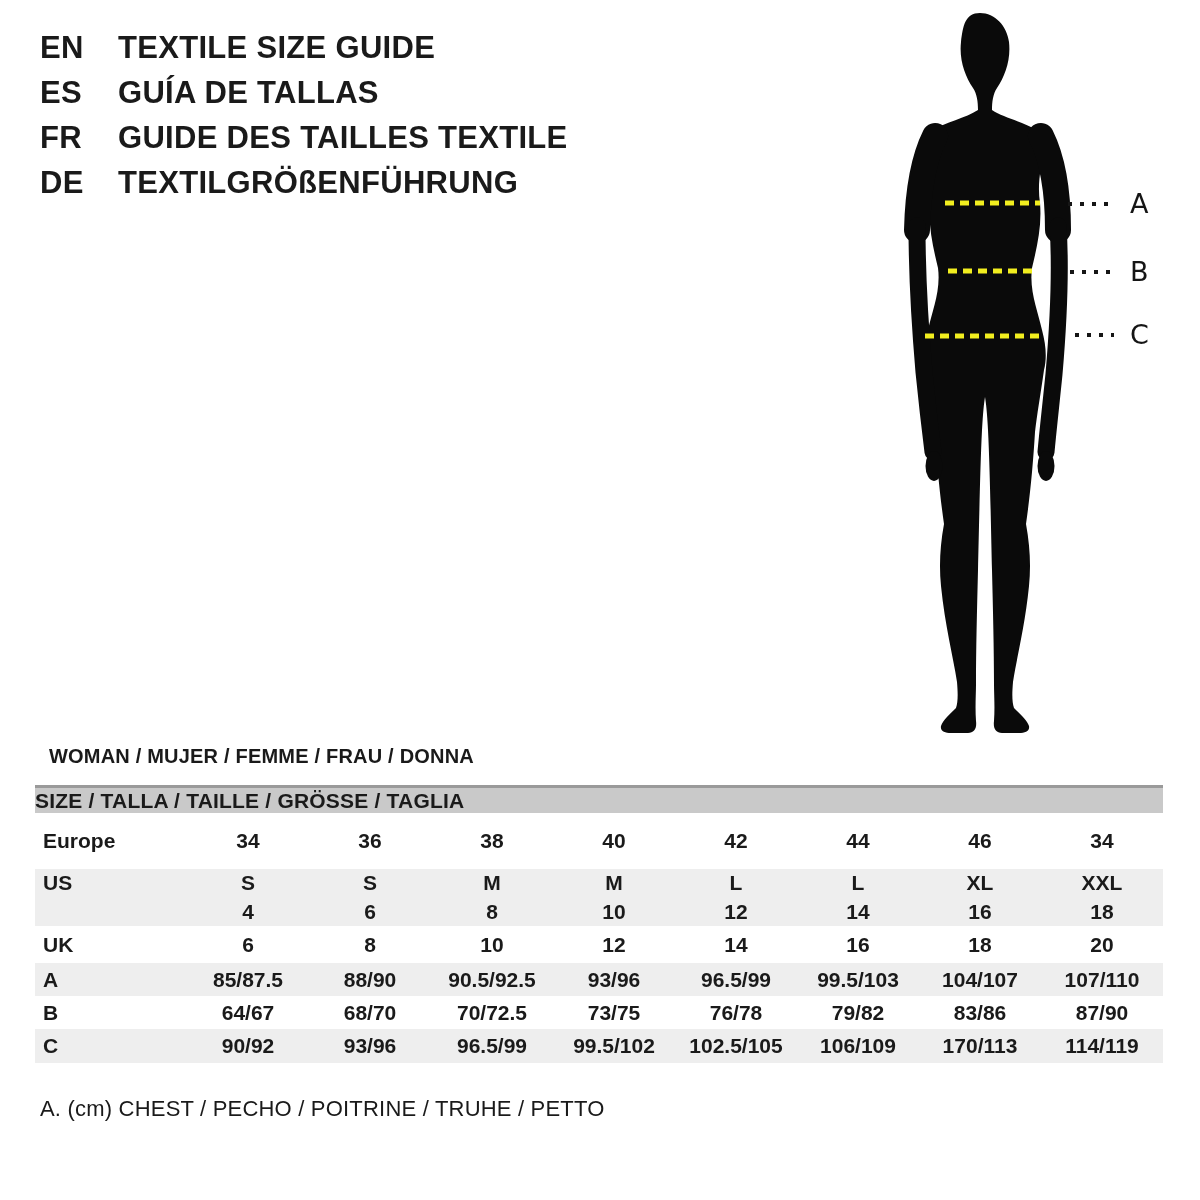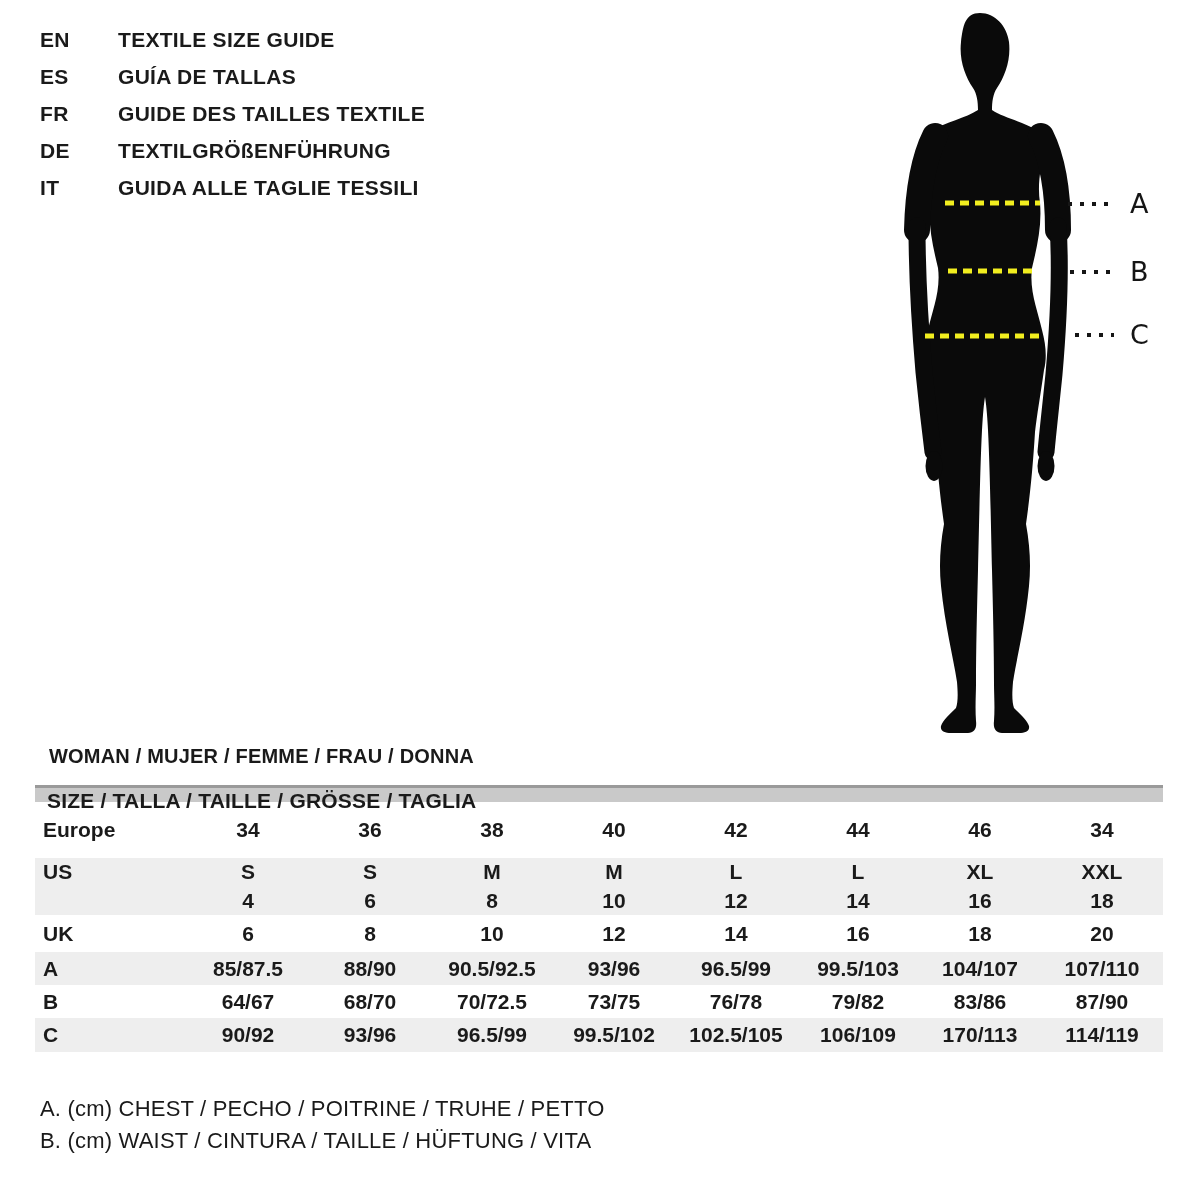--- a/index.html
+++ b/index.html
@@ -1,39 +1,39 @@
 <!DOCTYPE html>
 <html><head>
 <meta charset="utf-8">
 <style>
   html,body{margin:0;padding:0;background:#fff;}
   .page{position:relative;width:1200px;height:1200px;background:#fff;overflow:hidden;
         font-family:"Liberation Sans",sans-serif;color:#1a1a1a;}
 
   
   .lang-list{position:absolute;left:40px;top:21px;}
-  .lang-row{display:flex;align-items:center;height:37px;font-weight:bold;font-size:21px;letter-spacing:.3px;}
+  .lang-row{display:flex;align-items:center;height:37px;font-weight:bold;font-size:31px;letter-spacing:.3px;margin-top:8px;}
   .lang-code{width:78px;flex:0 0 78px;}
 
   
   .figure-svg{position:absolute;left:890px;top:0;width:300px;height:740px;}
   .sil{fill:var(--c-sil,#0a0a0a);}
   .arm{fill:none;stroke:var(--c-sil,#0a0a0a);stroke-linecap:round;}
   .measure{stroke:var(--c-yellow,#f2ee1f);stroke-width:5;stroke-dasharray:9 6;}
   .leader{stroke:var(--c-leader,#161616);stroke-width:4;stroke-dasharray:4 8;}
   .marker-label{font-family:"DejaVu Sans",sans-serif;font-size:27px;fill:#151515;}
 
   
   .section-title{position:absolute;left:40px;top:736px;margin:9px;font-size:20px;font-weight:bold;letter-spacing:.2px;}
 
   
   .size-table{position:absolute;left:35px;top:785px;width:1128px;}
-  .table-header{box-sizing:border-box;height:17px;background:var(--c-header,#c9c9c9);
+  .table-header{box-sizing:border-box;height:28px;background:var(--c-header,#c9c9c9);
                 border-top:3px solid #9a9a9a;font-weight:bold;font-size:21px;
-                padding-left:12px;line-height:25px;letter-spacing:.2px;}
+                padding-left:0;line-height:25px;letter-spacing:.2px;}
   .t-row{display:grid;grid-template-columns:152px repeat(8,1fr);align-items:center;
          font-size:21px;font-weight:bold;}
   .t-row.shaded{background:var(--c-shade,#eeeeee);}
   .row-label{padding-left:8px;text-align:left;}
   .size-cell{text-align:center;}
 
   
   .legend{position:absolute;left:40px;top:1093px;}
   .legend-line{font-size:22px;font-weight:normal;line-height:31.5px;letter-spacing:.2px;}
 </style>
@@ -51,24 +51,20 @@
         <span class="lang-code">ES</span>
         <span class="lang-label">GUÍA DE TALLAS</span>
       </div>
       <div class="lang-row">
         <span class="lang-code">FR</span>
         <span class="lang-label">GUIDE DES TAILLES TEXTILE</span>
       </div>
       <div class="lang-row">
         <span class="lang-code">DE</span>
         <span class="lang-label">TEXTILGRÖßENFÜHRUNG</span>
-      </div>
-      <div class="lang-row">
-        <span class="lang-code">IT</span>
-        <span class="lang-label">GUIDA ALLE TAGLIE TESSILI</span>
       </div>
     </section>
 
   <svg class="figure-svg" viewBox="0 0 300 740" xmlns="http://www.w3.org/2000/svg">
     <g>
       <path class="sil" d="
         M 90,13
         C 105,13 117,26 119,42 C 121,60 115,76 107,88 C 103,94 102,102 102,110
         C 114,118 135,122 148,131 C 153,135 156,141 155,147
         C 151,166 147,184 150,203 C 152,226 147,247 142,268
@@ -190,16 +186,15 @@
           <div class="size-cell">102.5/105</div>
           <div class="size-cell">106/109</div>
           <div class="size-cell">170/113</div>
           <div class="size-cell">114/119</div>
         </div>
       </div>
   </div>
 
   <div class="legend">
       <div class="legend-line">A. (cm) CHEST / PECHO / POITRINE / TRUHE / PETTO</div>
-      <div class="legend-line">B. (cm) WAIST / CINTURA / TAILLE / HÜFTUNG / VITA</div>
     </div>
 
 </div>
 
 </body></html>

